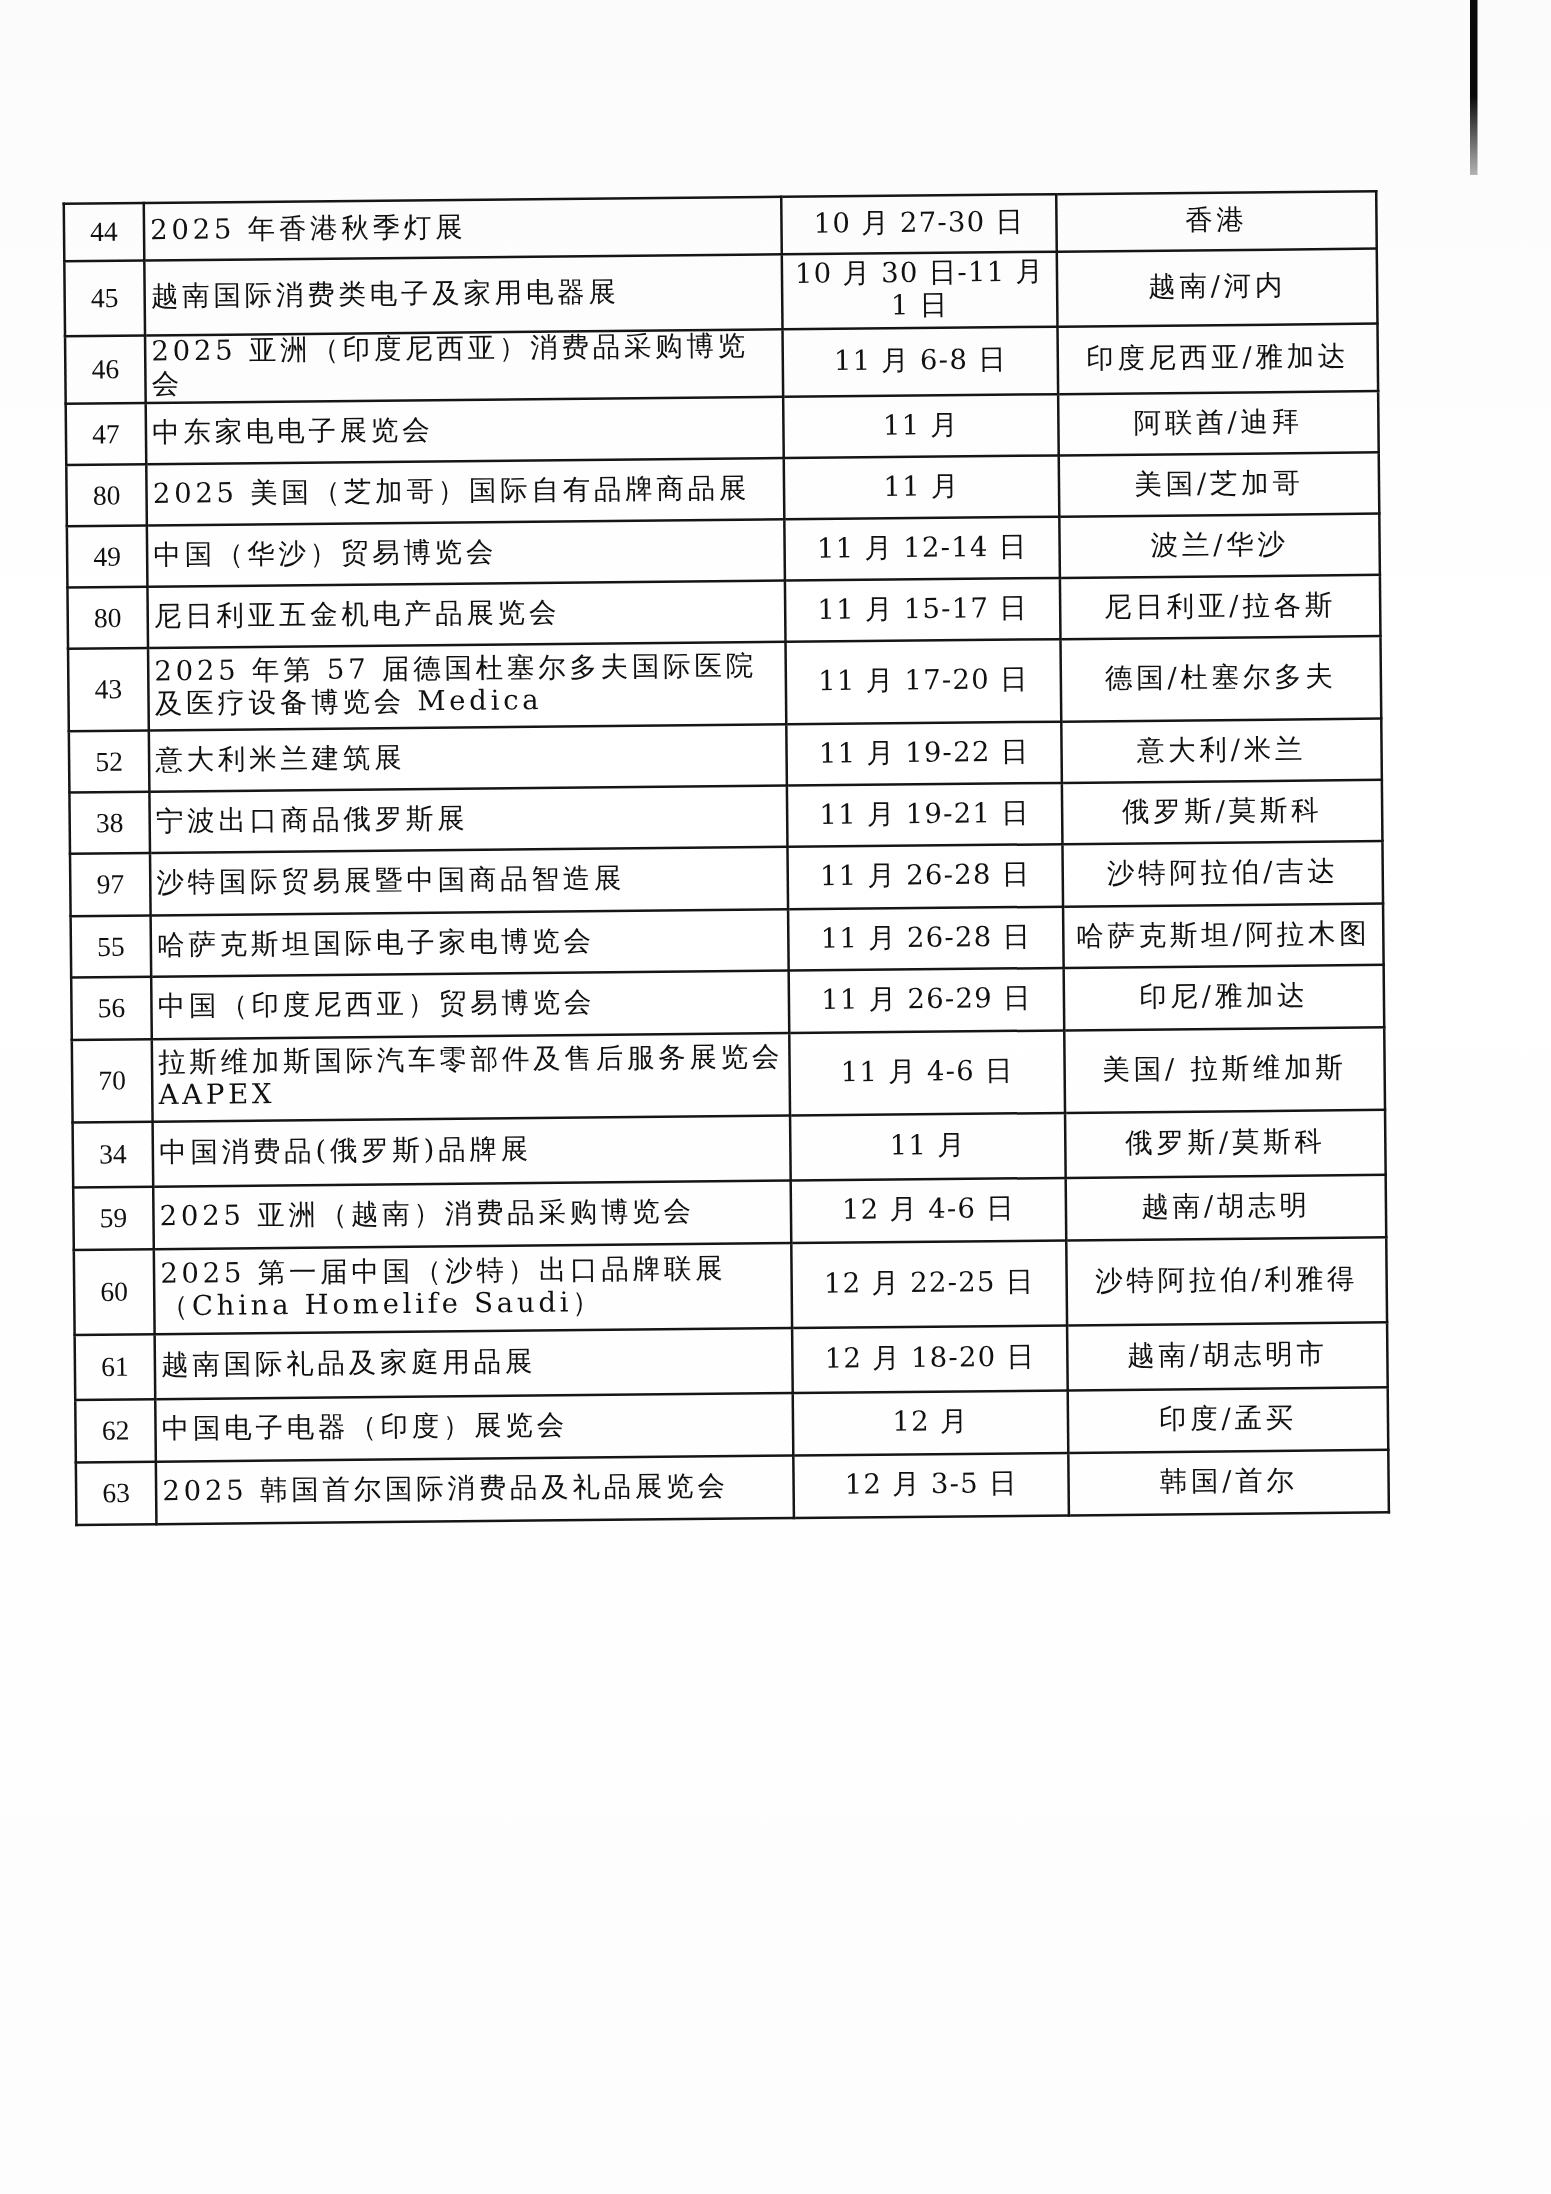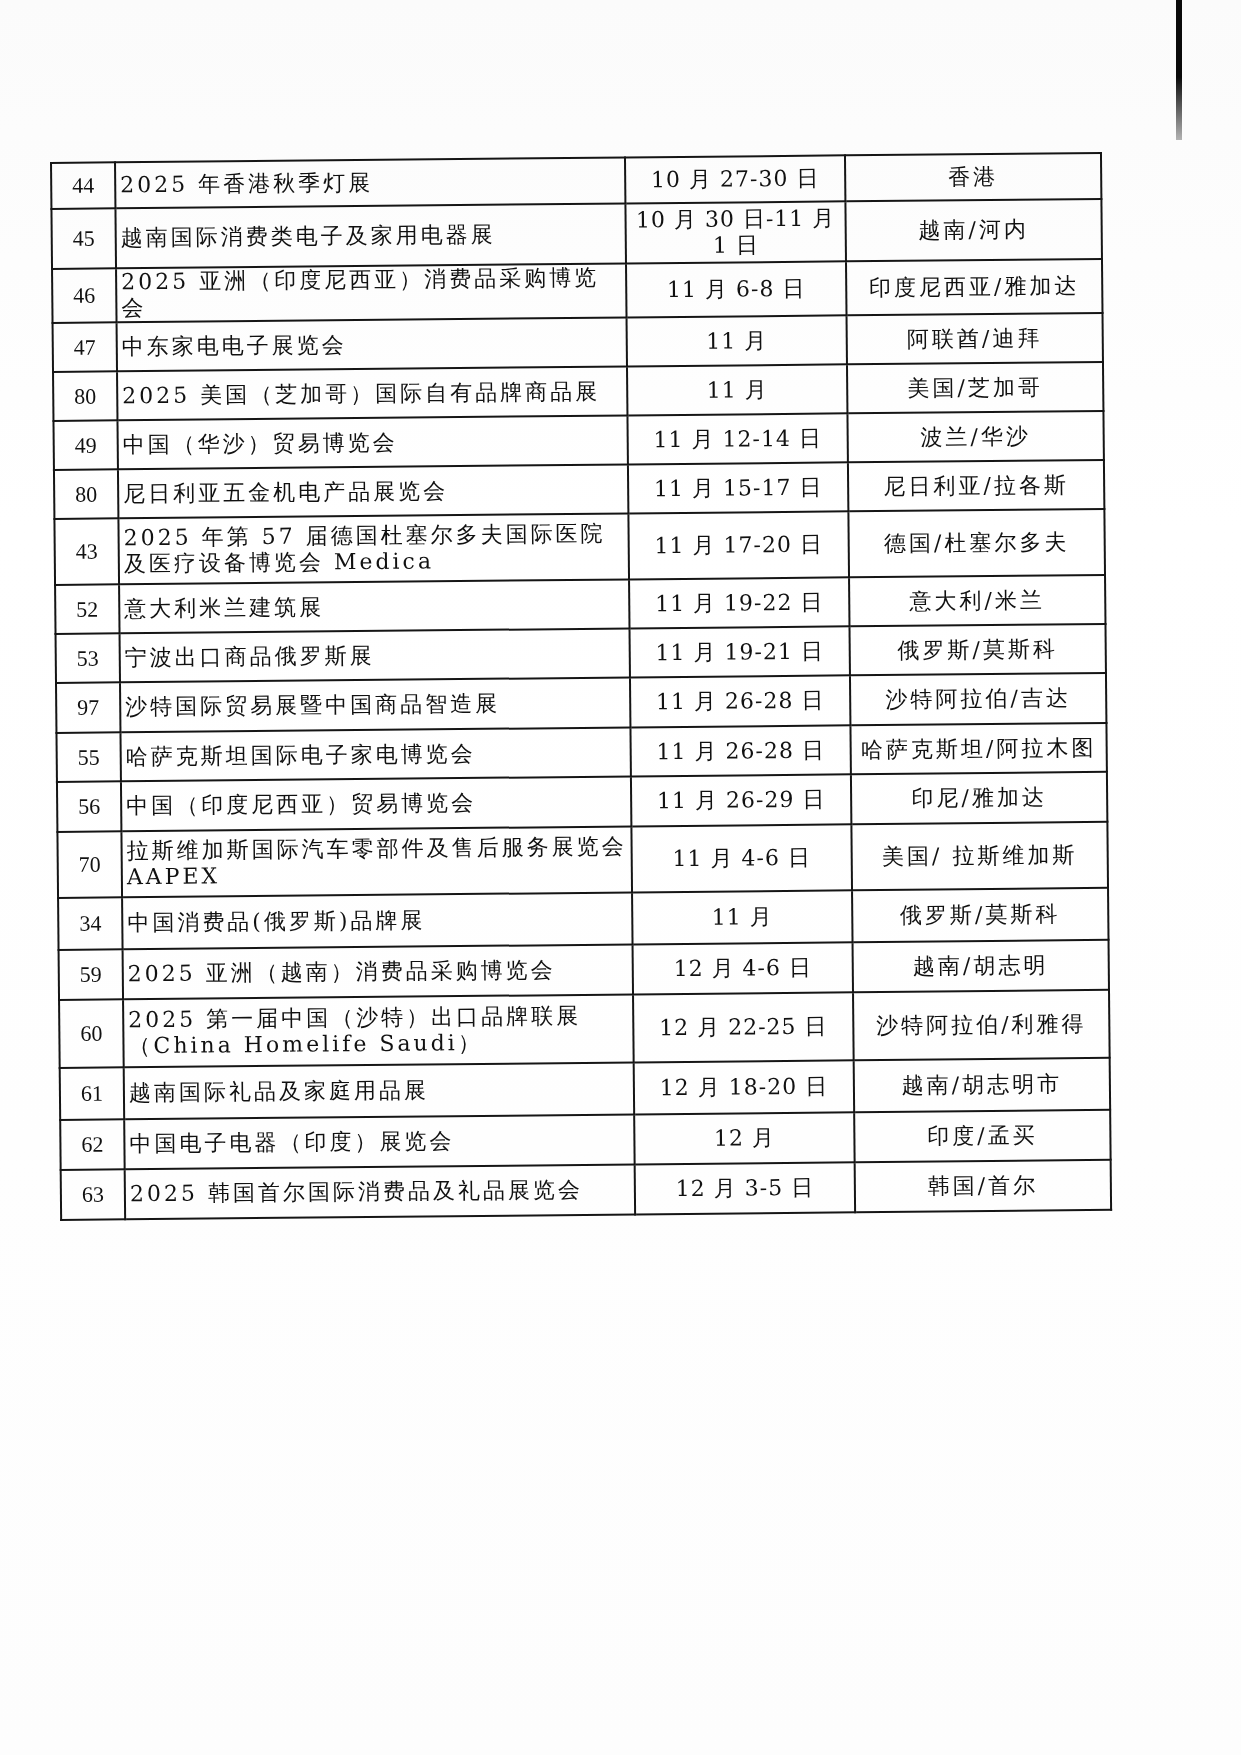--- a/index.html
+++ b/index.html
@@ -121,21 +121,21 @@
           <td class="date">11 月 17-20 日</td>
           <td class="loc">德国/杜塞尔多夫</td>
         </tr>
         <tr style="height: 49px;">
           <td class="num">52</td>
           <td class="name">意大利米兰建筑展</td>
           <td class="date">11 月 19-22 日</td>
           <td class="loc">意大利/米兰</td>
         </tr>
         <tr style="height: 49px;">
-          <td class="num">53</td>
+          <td class="num">38</td>
           <td class="name">宁波出口商品俄罗斯展</td>
           <td class="date">11 月 19-21 日</td>
           <td class="loc">俄罗斯/莫斯科</td>
         </tr>
         <tr style="height: 50px;">
           <td class="num">97</td>
           <td class="name">沙特国际贸易展暨中国商品智造展</td>
           <td class="date">11 月 26-28 日</td>
           <td class="loc">沙特阿拉伯/吉达</td>
         </tr>

